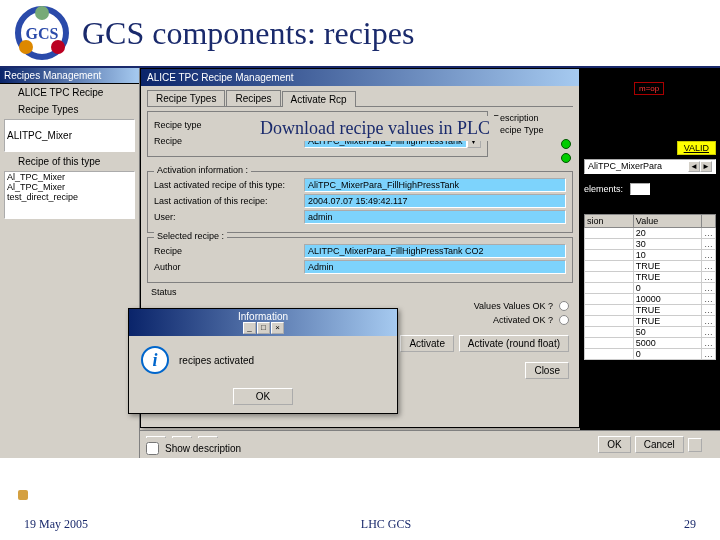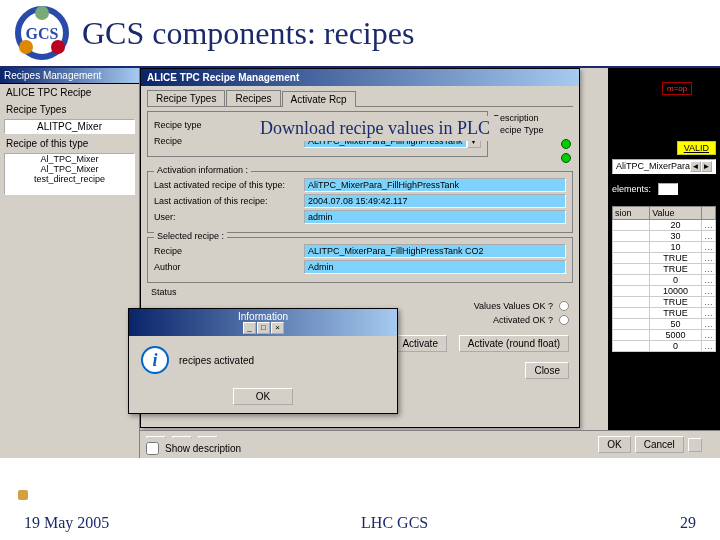--- a/index.html
+++ b/index.html
@@ -13,79 +13,79 @@
 
   
   .subtitle { text-align: center; font-size: 18px; color: #1a2a6c; font-family: "Times New Roman", serif; margin: 4px 0 2px; position: absolute; left: 250px; top: 112px; z-index: 50; background: #d4d0c8; padding: 2px 10px; }
 
   
   .main { position: relative; width: 100%; height: 390px; background: #d4d0c8; }
 
   
   .bg-left { position: absolute; left: 0; top: 0; width: 140px; height: 100%; background: #d4d0c8; border-right: 1px solid #808080; font-size: 10px; }
   .bg-left .titlebar-frag { background: linear-gradient(to right,#0a246a,#a6caf0); color: #fff; font-size: 10px; padding: 2px 4px; border-bottom: 1px solid #000; height: 16px; overflow: hidden; white-space: nowrap; }
-  .bg-left .row { padding: 3px 6px; white-space: nowrap; overflow: hidden; }
-  .bg-left .field { background: #fff; border: 1px inset #fff; padding: 1px 2px; margin: 1px 4px; white-space: nowrap; overflow: hidden; text-align: center; }
-  .bg-left .list { background: #fff; border: 1px inset #fff; margin: 1px 4px; height: 42px; overflow: hidden; font-size: 9px; text-align: center; }
+  .bg-left .row { padding: 3px 6px; white-space: nowrap; overflow: hidden; margin-left: 12px; }
+  .bg-left .field { background: #fff; border: 1px inset #fff; padding: 10px 2px; margin: 1px 4px; white-space: nowrap; overflow: hidden; }
+  .bg-left .list { background: #fff; border: 1px inset #fff; margin: 1px 4px; height: 48px; overflow: hidden; font-size: 9px; }
   .bg-left .list div { padding: 0 2px; white-space: nowrap; overflow: hidden; }
 
   
   .recipe-win { position: absolute; left: 140px; top: 0; width: 440px; height: 360px; background: #d4d0c8; border: 1px solid #000; box-shadow: 2px 2px 4px rgba(0,0,0,.3); font-size: 10px; }
-  .recipe-win .titlebar { background: linear-gradient(to right,#0a246a,#a6caf0); color: #fff; font-weight: bold; padding: 3px 6px; font-size: 10px; }
+  .recipe-win .titlebar { background: linear-gradient(to right,#0a246a,#a6caf0); color: #fff; font-weight: normal; padding: 3px 6px; font-size: 10px; }
   .recipe-win .tabs { display: flex; border-bottom: 1px solid #808080; margin: 4px 6px 0; }
   .tab { padding: 2px 8px; font-size: 10px; border: 1px solid #808080; border-bottom: none; background: #d4d0c8; margin-right: 1px; }
   .tab.active { background: #d4d0c8; position: relative; top: 1px; }
   .group { border: 1px solid #808080; margin: 4px 6px; padding: 4px 6px 6px; position: relative; }
   .group-label { position: absolute; top: -7px; left: 6px; background: #d4d0c8; padding: 0 3px; font-size: 9px; }
   .kv { display: flex; align-items: center; margin: 2px 0; }
   .kv .k { width: 150px; font-size: 9px; }
   .kv .v { flex: 1; background: #7dd3fc; border: 1px inset #fff; padding: 1px 3px; font-size: 9px; min-height: 14px; white-space: nowrap; overflow: hidden; }
   .kv .combo { flex: 1; display: flex; }
   .kv .combo .v { flex: 1; }
   .kv .combo .arrow { width: 14px; background: #d4d0c8; border: 1px outset #fff; display: flex; align-items: center; justify-content: center; font-size: 8px; }
   .led-row { display: flex; align-items: center; justify-content: flex-end; margin: 4px 0; }
   .led { width: 10px; height: 10px; border-radius: 50%; background: #0c0; border: 1px solid #050; margin-left: 4px; }
   .desc-label { font-size: 9px; }
   .btn { border: 1px outset #fff; background: #d4d0c8; padding: 2px 8px; font-size: 10px; cursor: pointer; }
   .btn-row { text-align: right; padding: 6px 10px; }
-  .btn-row .btn { margin-left: 9px; }
+  .btn-row .btn { margin-left: 2px; }
   .check-row { display: flex; align-items: center; justify-content: flex-end; margin: 4px 10px; font-size: 9px; }
   .check-row .circ { width: 10px; height: 10px; border: 1px solid #888; border-radius: 50%; margin-left: 6px; background: #fff; }
 
   
   .popup { position: absolute; left: 128px; top: 240px; width: 270px; background: #d4d0c8; border: 1px solid #000; box-shadow: 2px 2px 5px rgba(0,0,0,.4); z-index: 60; font-size: 10px; }
   .popup .titlebar { background: linear-gradient(to right,#0a246a,#a6caf0); color: #fff; padding: 2px 5px; display: flex; justify-content: space-between; align-items: center; flex-direction: column; }
   .popup .titlebar .ctrls { display: flex; }
   .popup .titlebar .ctrls span { width: 13px; height: 12px; background: #d4d0c8; border: 1px outset #fff; margin-left: 1px; font-size: 8px; text-align: center; line-height: 10px; color: #000; }
   .popup .body { display: flex; align-items: center; padding: 10px 12px; gap: 10px; }
   .popup .icon { width: 28px; height: 28px; border-radius: 50%; background: #fff; border: 2px solid #06c; color: #06c; font-weight: bold; font-size: 18px; display: flex; align-items: center; justify-content: center; font-style: italic; font-family: serif; }
   .popup .foot { text-align: center; padding: 4px 0 8px; }
 
   
-  .right-panel { position: absolute; right: 0; top: 0; width: 112px; height: 100%; background: #000; color: #fff; font-size: 9px; padding: 4px; }
+  .right-panel { position: absolute; right: 0; top: 0; width: 140px; height: 100%; background: #000; color: #fff; font-size: 9px; padding: 4px; }
   .right-panel .chip { background: #000; border: 1px solid #a00; color: #f33; padding: 1px 4px; display: inline-block; margin: 10px 0 6px 50px; font-size: 8px; }
   .right-panel .status-row { display: flex; align-items: center; gap: 4px; margin-top: 40px; }
   .right-panel .valid-box { background: #ff0; color: #000; border: 1px solid #cc0; padding: 1px 6px; font-size: 9px; margin-left: auto; text-decoration: underline; }
   .right-panel .name-field { background: #fff; color: #000; border: 1px inset #fff; padding: 1px 3px; margin-top: 4px; font-size: 9px; white-space: nowrap; overflow: hidden; display: flex; }
   .right-panel .scrollbtn { width: 12px; background: #d4d0c8; border: 1px outset #fff; color: #000; text-align: center; font-size: 8px; }
   .right-panel .elements { margin-top: 10px; }
   .right-panel .elements span { color: #fff; }
   .right-panel .elem-val { background: #fff; color: #000; padding: 0 4px; border: 1px inset #fff; margin-left: 4px; }
-  .right-panel table { width: 100%; border-collapse: collapse; margin-top: 12px; background: #fff; color: #000; font-size: 9px; }
+  .right-panel table { width: 100%; border-collapse: collapse; margin-top: 20px; background: #fff; color: #000; font-size: 9px; }
   .right-panel th { background: #d4d0c8; border: 1px solid #888; padding: 1px 2px; font-weight: normal; text-align: left; }
-  .right-panel td { border: 1px solid #ccc; padding: 0 2px; white-space: nowrap; overflow: hidden; text-align: center; }
+  .right-panel td { border: 1px solid #ccc; padding: 0 2px; white-space: nowrap; overflow: hidden; }
   .right-panel td.sc { width: 12px; color: #555; text-align: center; }
 
   
   .bottom-strip { position: absolute; left: 140px; bottom: 0; right: 140px; height: 28px; background: #d4d0c8; border-top: 1px solid #808080; display: flex; align-items: center; padding: 0 6px; font-size: 10px; gap: 6px; }
   .bottom-strip .mini { width: 20px; height: 18px; border: 1px outset #fff; background: #d4d0c8; }
   .bottom-right { position: absolute; right: 0; bottom: 0; width: 140px; height: 28px; background: #d4d0c8; border-top: 1px solid #808080; display: flex; align-items: center; justify-content: center; gap: 4px; }
 
   
-  .footer { display: flex; justify-content: space-between; align-items: center; padding: 8px 24px; font-size: 16px; color: #1a2a6c; font-family: "Times New Roman", serif; position: absolute; bottom: 0; width: 100%; }
+  .footer { display: flex; justify-content: space-between; align-items: center; padding: 8px 24px; font-size: 12px; color: #1a2a6c; font-family: "Times New Roman", serif; position: absolute; bottom: 0; width: 100%; }
   .footer .bullet { position: absolute; left: 18px; bottom: 40px; width: 10px; height: 10px; background: #d4a040; border-radius: 2px; }
 </style>
 </head>
 <body>
 
 <div class="header">
   <div class="logo">
     <svg viewBox="0 0 60 60">
       <circle cx="30" cy="30" r="24" fill="none" stroke="#2a4aaa" stroke-width="6"></circle>
       <circle cx="14" cy="44" r="7" fill="#d80"></circle>
@@ -154,21 +154,21 @@
     </div>
 
     <div class="group">
       <div class="group-label">Activation information :</div>
       <div class="kv">
           <div class="k">Last activated recipe of this type:</div>
           <div class="v">AliTPC_MixerPara_FillHighPressTank</div>
         </div>
       <div class="kv">
           <div class="k">Last activation of this recipe:</div>
-          <div class="v">2004.07.08 15:49:42.117</div>
+          <div class="v">2004.07.07 15:49:42.117</div>
         </div>
       <div class="kv">
           <div class="k">User:</div>
           <div class="v">admin</div>
         </div>
     </div>
 
     <div class="group">
       <div class="group-label">Selected recipe :</div>
       <div class="kv">

